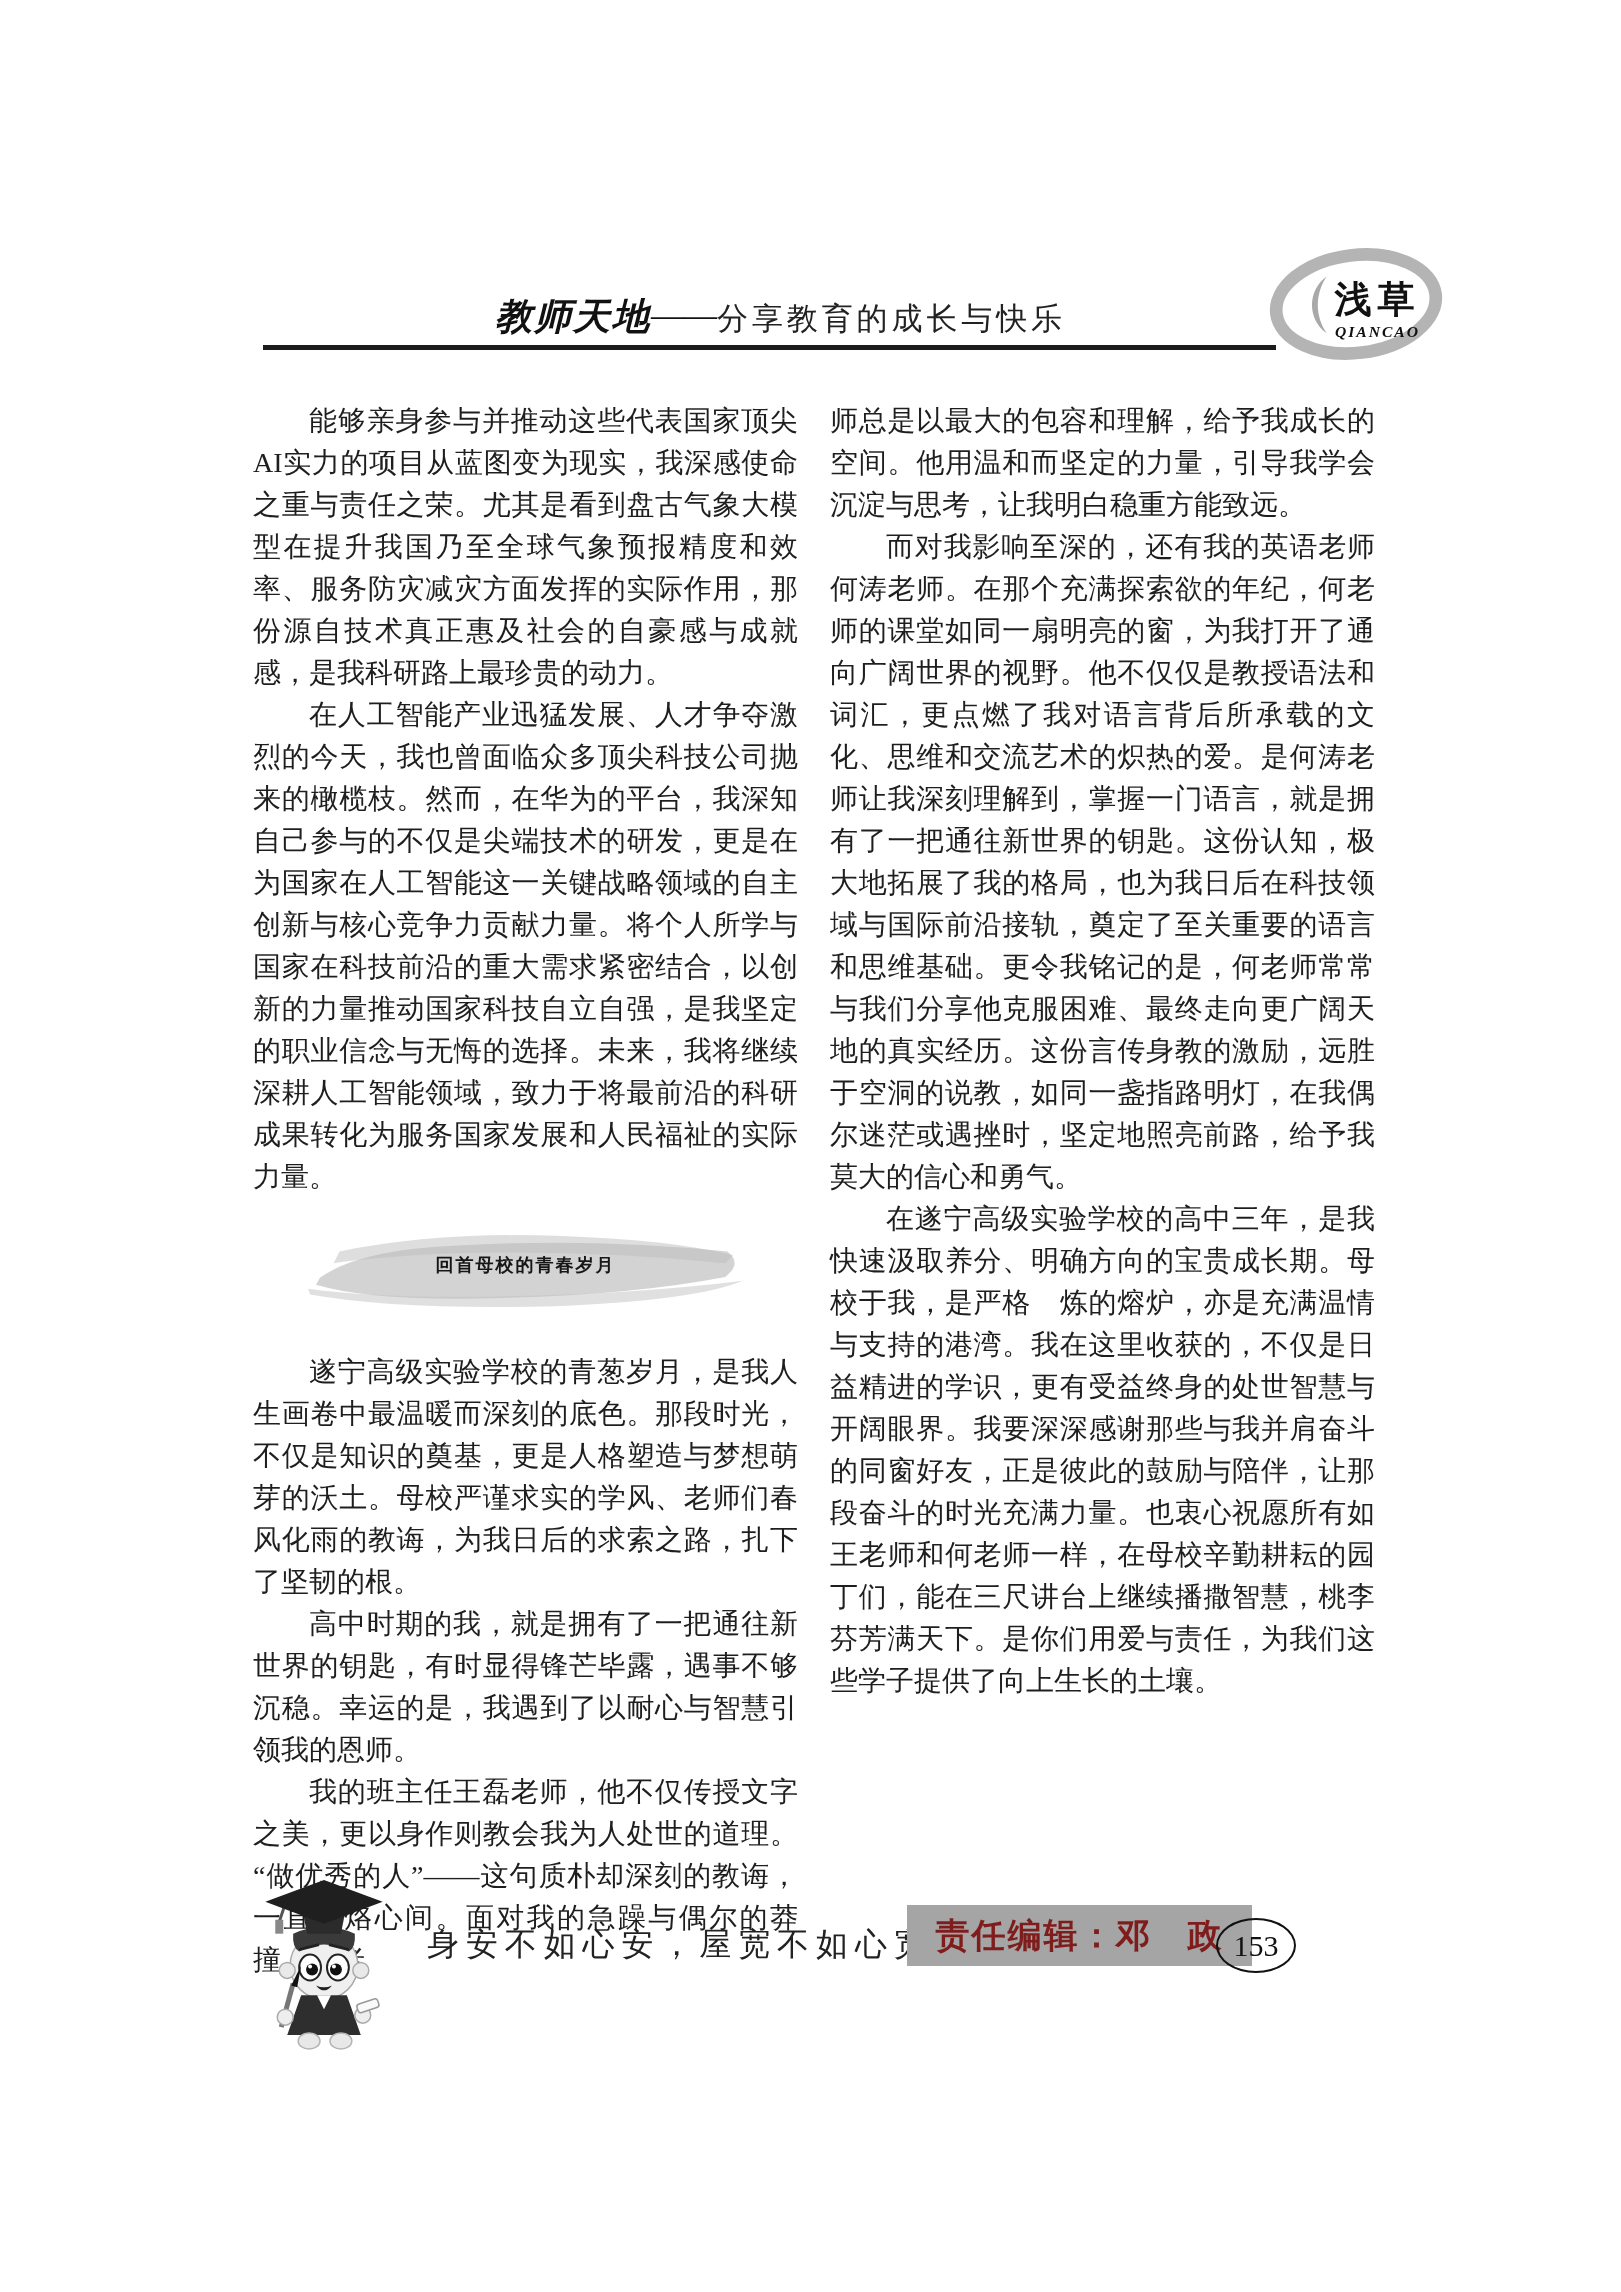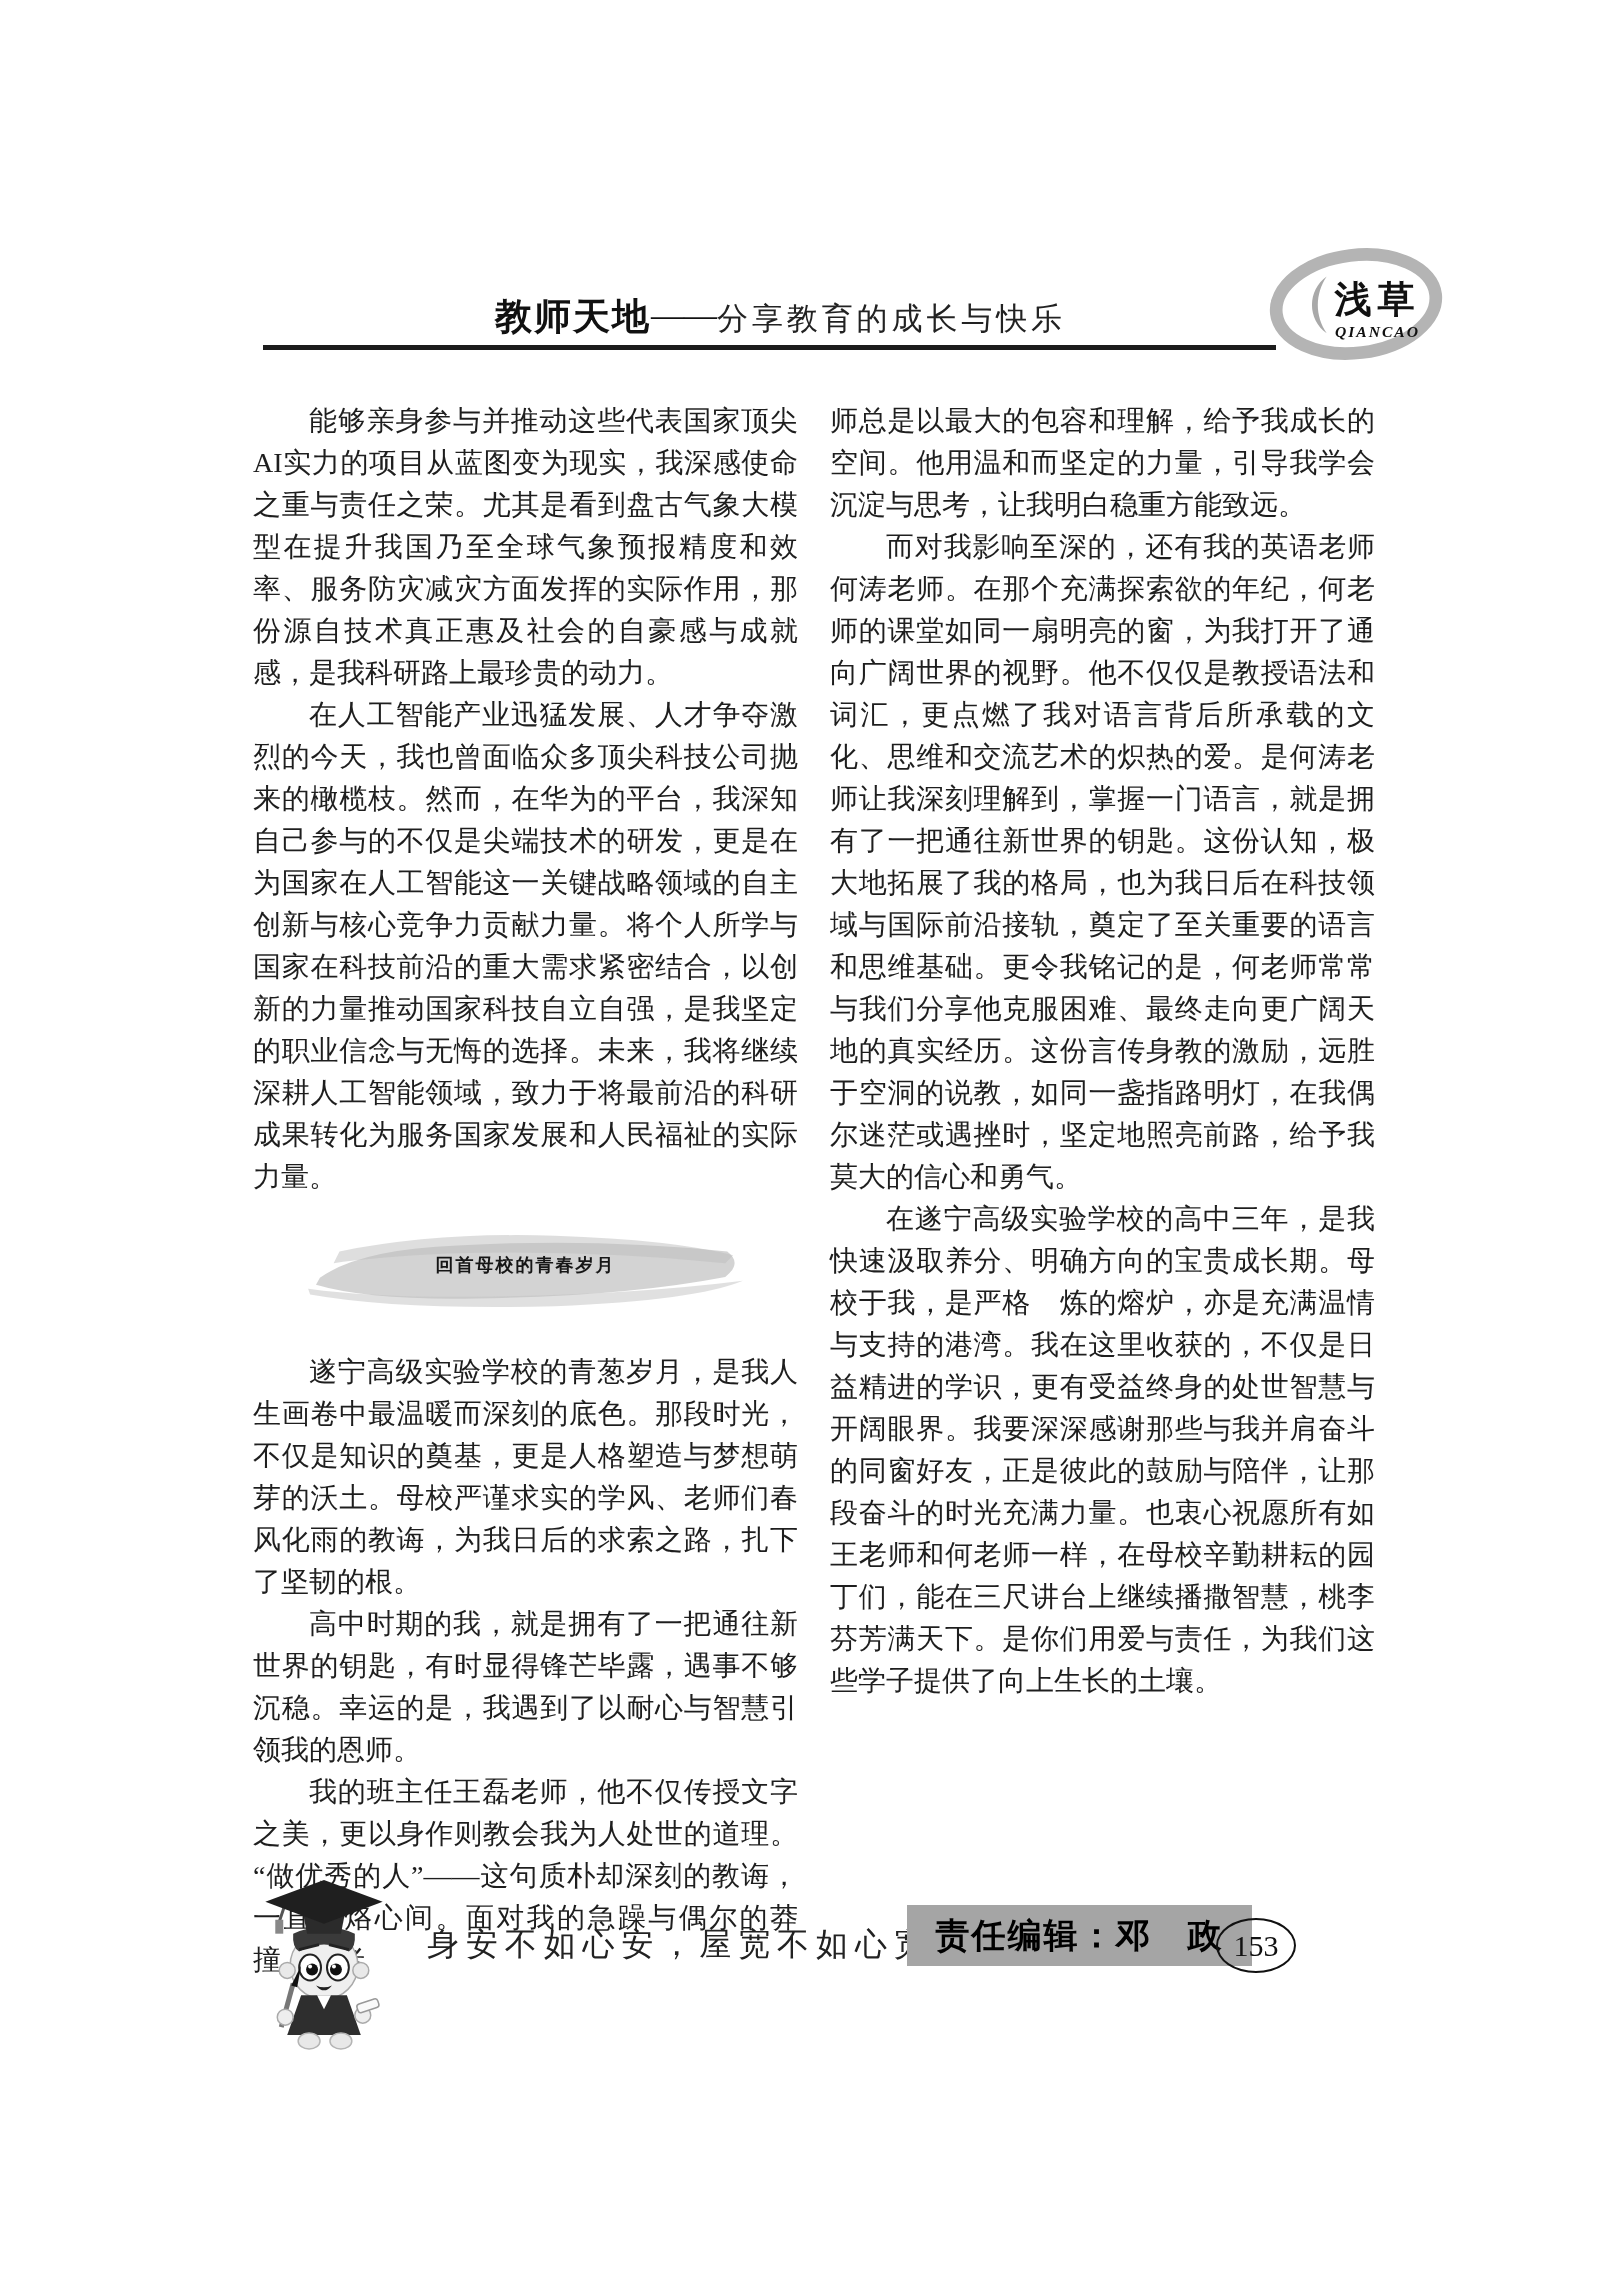--- a/index.html
+++ b/index.html
@@ -2,21 +2,21 @@
 <html lang="zh"><head>
 <meta charset="utf-8">
 <style>
   html,body{margin:0;padding:0;background:#ffffff;}
   .page{position:relative;width:1621px;height:2293px;background:#fff;
         font-family:"Liberation Serif",serif;color:#1e1e1e;margin:0 auto;overflow:hidden;}
 
   
   .header-title{position:absolute;left:495px;top:292px;white-space:nowrap;}
   .col-name{font-family:"Liberation Sans",sans-serif;font-weight:900;font-size:37px;
-            letter-spacing:2px;color:#111;}
+            letter-spacing:2px;color:#111;font-style:italic;}
   .col-dash{font-size:33px;color:#111;vertical-align:2.9px;}
   .tagline{font-size:31px;letter-spacing:3.9px;color:#222;}
   .header-rule{position:absolute;left:263px;top:345px;width:1013px;height:4.9px;background:#1c1c1c;}
   .logo{position:absolute;left:1268px;top:243px;width:176px;height:122px;}
 
   
   .columns{position:absolute;left:253px;top:400px;width:1123px;display:flex;gap:32px;}
   .col{width:545px;}
   .para{margin:0;font-size:28px;line-height:42px;text-align:justify;text-indent:2em;}
   .para.no-indent{text-indent:0;}
@@ -25,21 +25,21 @@
   .sec-heading svg{position:absolute;left:47px;top:0;width:453px;height:94px;}
   .sec-heading .txt{position:absolute;left:0;width:100%;top:29px;text-align:center;
         font-family:"Liberation Sans",sans-serif;font-weight:bold;font-size:18px;
         letter-spacing:2px;color:#161616;}
 
   
   .mascot{position:absolute;left:257px;top:1878px;width:135px;height:174px;}
   .quote{position:absolute;left:427px;top:1923px;font-size:32px;letter-spacing:6.9px;color:#222;
          font-family:"Liberation Serif",serif;}
   .editor-box{position:absolute;left:907px;top:1905px;width:345px;height:61px;background:#a5a5a5;
-         color:#000000;font-family:"Liberation Sans",sans-serif;font-weight:bold;font-size:34px;
+         color:#7f1d1d;font-family:"Liberation Sans",sans-serif;font-weight:bold;font-size:34px;
          text-align:center;line-height:61px;letter-spacing:2px;}
   .page-num{position:absolute;left:1216px;top:1918px;width:76px;height:51px;border:2.9px solid #111;
          border-radius:50%;text-align:center;line-height:51px;font-size:30px;color:#111;
          font-family:"Liberation Serif",serif;}
 </style>
 </head>
 <body>
 
 <div class="page">
 

